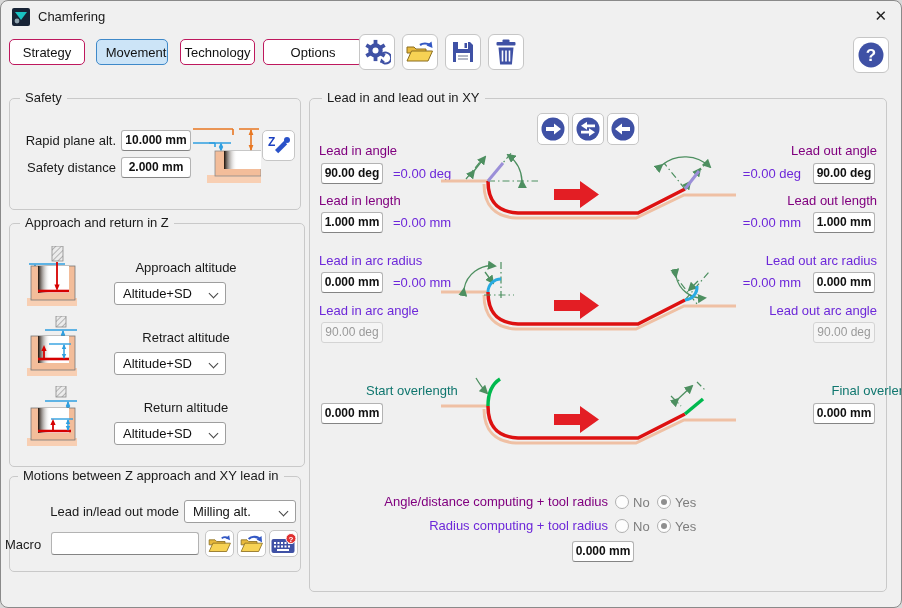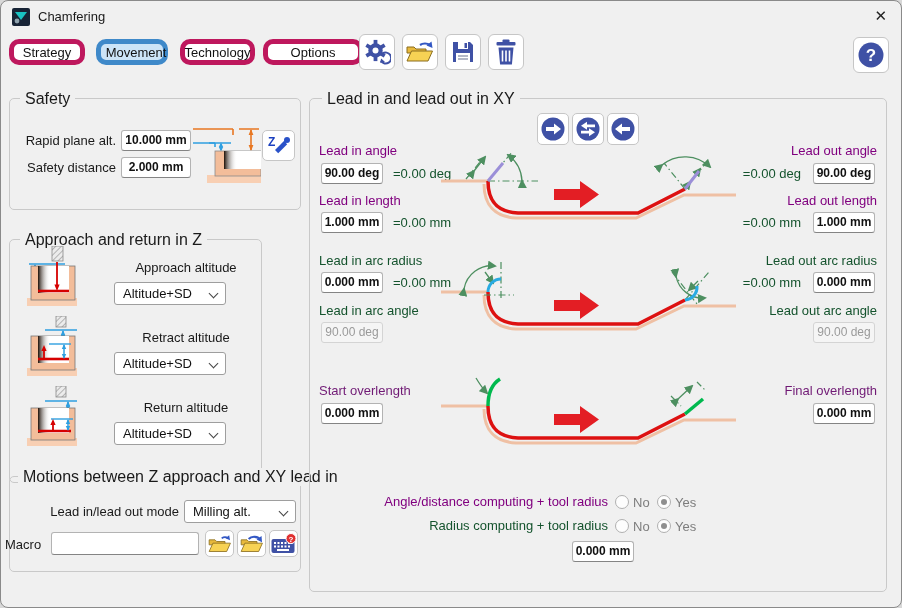--- a/index.html
+++ b/index.html
@@ -4,38 +4,38 @@
 <style>
   * { margin:0; padding:0; box-sizing:border-box; }
   html,body { background:#d8d8d8; font-family:"Liberation Sans", sans-serif; }
   .dialog { position:relative; width:902px; height:608px; background:#f0f0f0;
             border:1px solid #8a8a8a; border-radius:8px; overflow:hidden; }
   .titlebar { position:absolute; left:0; top:0; width:100%; height:32px; }
   .appicon { position:absolute; left:11px; top:7px; width:18px; height:18px; }
   .title { position:absolute; left:37px; top:8px; font-size:13px; color:#1a1a1a;text-align:center; }
   .close { position:absolute; right:14px; top:6px; font-size:15px; color:#222; cursor:default; }
 
-  .tab { position:absolute; top:38px; height:26px; background:#fff; border:5px solid #be185d;
-         border-radius:10px; font-size:13px; color:#111; display:flex; align-items:center; justify-content:center; }
+  .tab { position:absolute; top:38px; height:26px; background:#fff; border:1px solid #be185d;
+         border-radius:5px; font-size:13px; color:#111; display:flex; align-items:center; justify-content:center; }
   .tab.sel { background:#cce4f7; border-color:#3f89c9;padding-left:8px; }
 
   .tbtn { position:absolute; width:36px; height:36px; background:#fff; border:1px solid #c6c6c6;
           border-radius:6px; display:flex; align-items:center; justify-content:center; }
   .sbtn { position:absolute; background:#fff; border:1px solid #c6c6c6; border-radius:5px;
           display:flex; align-items:center; justify-content:center; }
 
   .group { position:absolute; border:1px solid #c9c9c9; border-radius:5px; }
-  .legend { position:absolute; top:-9px; background:#f0f0f0; padding:0 5px; font-size:16px; color:#1a1a1a; white-space:nowrap; }
+  .legend { position:absolute; top:-9px; background:#f0f0f0; padding:0 5px; font-size:13px; color:#1a1a1a; white-space:nowrap; }
 
   .lbl { position:absolute; font-size:13px; color:#1a1a1a; white-space:nowrap; }
   .r { text-align:right; }
   .c { text-align:center; }
   .purple { color:#80007f; }
-  .blue  { color:#14532d; }
-  .green { color:#701a75; }
+  .blue  { color:#6d28d9; }
+  .green { color:#0f766e;margin-left:47px; }
 
   .field { position:absolute; height:21px; background:#fff; border:1px solid #b3b3b3; border-bottom-color:#848484;
            border-radius:3px; font-size:12px; font-weight:700; line-height:19px; text-align:center; color:#111; }
   .field.dis { background:#f5f5f5; border-color:#d4d4d4; color:#9a9a9a; font-weight:400; }
   .input { position:absolute; height:23px; background:#fff; border:1px solid #b3b3b3; border-bottom-color:#848484;
            border-radius:3px; font-size:12px; padding:0 6px; font-family:"Liberation Sans",sans-serif; }
 
   .select { position:absolute; height:23px; background:#fff; border:1px solid #9e9e9e; border-radius:3px;
             font-size:13px; color:#111; padding:0 20px 0 8px; display:flex; align-items:center; }
   .chev { position:absolute; right:8px; top:7px; width:7px; height:7px; border-right:1.4px solid #444;
@@ -157,21 +157,21 @@
 
   <div class="sbtn" style="left:261px;top:129px;width:33px;height:31px">
     <svg width="24" height="24" viewBox="0 0 24 24">
       <text x="1" y="12" font-size="12" font-weight="bold" fill="#1a3fbf" font-family="Liberation Sans, sans-serif">Z</text>
       <path d="M7,20 l9,-9 l3.2,3.2 l-9,9 z" fill="#2a52c9" transform="translate(1,-4)"></path>
       <circle cx="20" cy="6" r="3" fill="#2a52c9"></circle>
       <line x1="15" y1="11" x2="21" y2="5" stroke="#2a52c9" stroke-width="2"></line>
     </svg>
   </div>
 
-  <div class="group" style="left:8px;top:238px;width:253px;height:244px">
+  <div class="group" style="left:8px;top:222px;width:296px;height:244px">
     <span class="legend" style="left:10px">Approach and return in Z</span>
   </div>
 
   <svg class="abs" style="left:26px;top:245px" width="56" height="62" viewBox="0 0 56 62">
     <defs>
         <linearGradient id="wg2" x1="0" y1="0" x2="1" y2="0">
       <stop offset="0" stop-color="#1c0f06"></stop>
           <stop offset="1" stop-color="#fff" stop-opacity="0"></stop>
         </linearGradient>
       <pattern id="ht1" width="4" height="4" patternTransform="rotate(45)" patternUnits="userSpaceOnUse">

